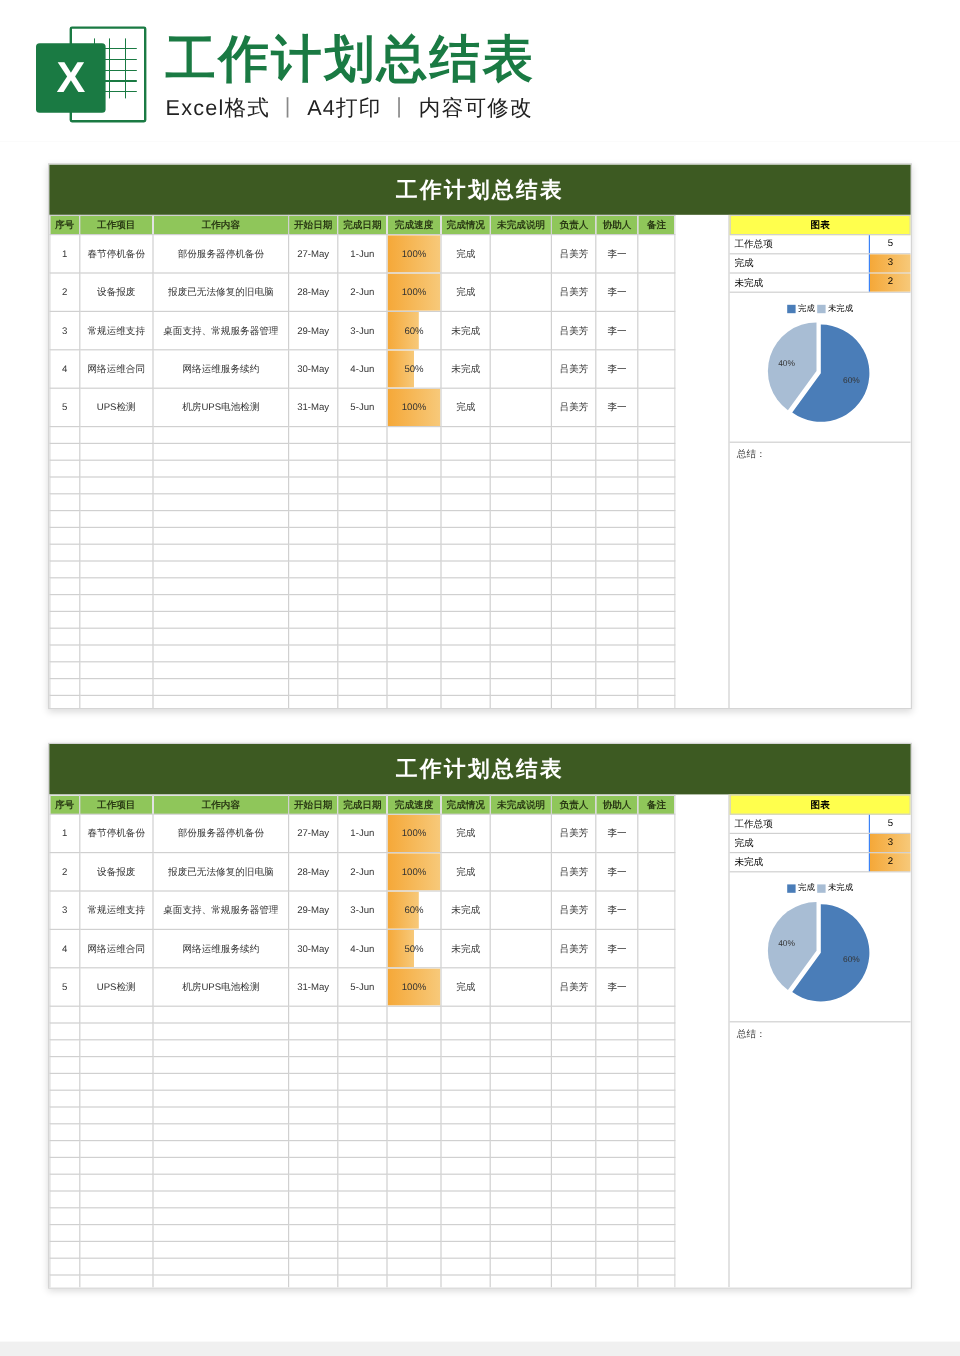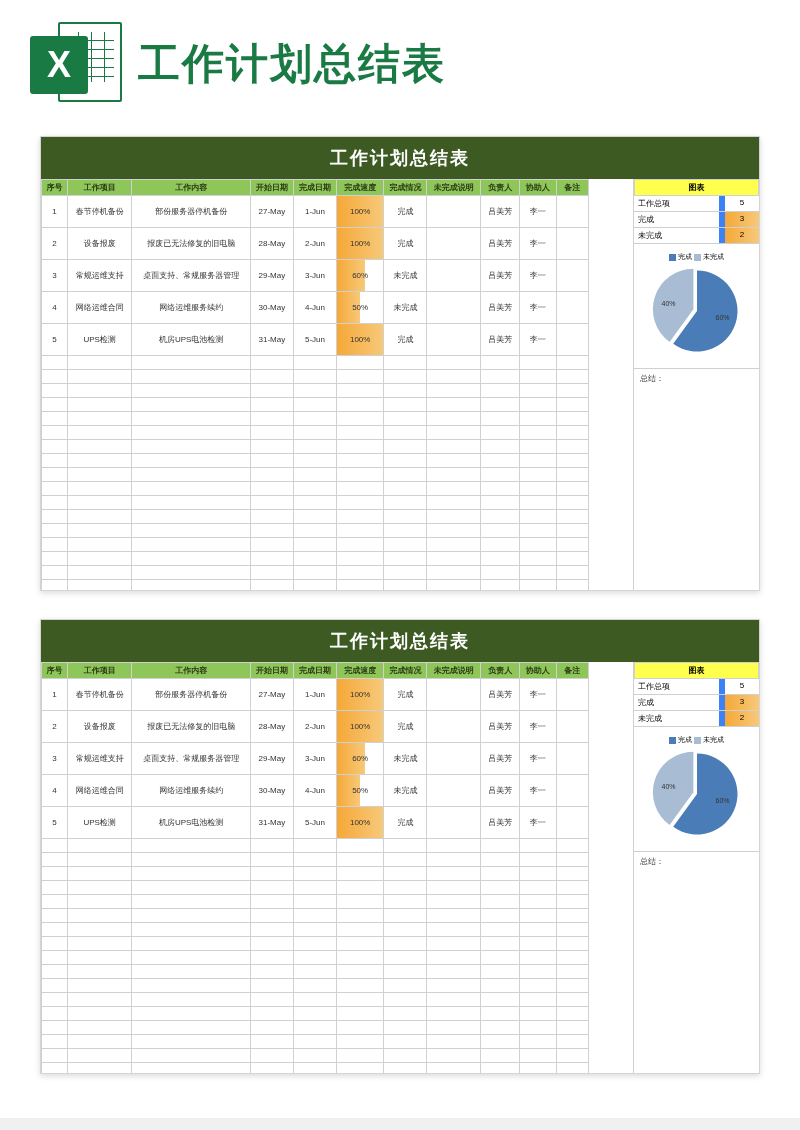--- a/index.html
+++ b/index.html
@@ -147,42 +147,42 @@
   .progress-bar {
     position: absolute;
     left: 0; top: 0; bottom: 0;
     background: linear-gradient(to right, #f5a838, #f7c97a);
   }
   .progress-text {
     position: relative;
     z-index: 1;
   }
   .side-panel {
-    width: 126px;
+    width: 152px;
     border-left: 1px solid #d0d0d0;
     display: flex;
     flex-direction: column;
   }
   .stats-header {
     background: #ffff4d;
     border: 1px solid #d0d0d0;
     text-align: center;
     font-size: 8px;
     padding: 2px;
     font-weight: 600;
   }
   .stats-row {
     display: flex;
     font-size: 8px;
     border-bottom: 1px solid #d0d0d0;
   }
   .stats-row .lbl {
     flex: 1;
     padding: 2px 4px;
-    border-right: 6px solid #3b82f6;
+    border-right: 1px solid #3b82f6;
   }
   .stats-row .val {
     width: 34px;
     text-align: center;
     padding: 2px;
     position: relative;
   }
   .stats-row .val.barred::before {
     content:"";
     position:absolute; left:0; top:0; bottom:0; right:0;
@@ -231,20 +231,23 @@
 
 <div class="page-header">
   <div class="excel-icon">
     <div class="sheet"></div>
     <div class="badge">
         <span>X</span>
       </div>
   </div>
   <div class="title-block">
     <div class="main-title">工作计划总结表</div>
+    <div class="subtitle">
+      <span>Excel格式</span><span class="sep">丨</span><span>A4打印</span><span class="sep">丨</span><span>内容可修改</span>
+    </div>
   </div>
 </div>
 
 <div class="paper-area">
   <div class="watermark" style="left:40px; top:60px;">熊猫办公</div>
   <div class="watermark" style="right:60px; top:300px;">熊猫办公</div>
   <div class="watermark" style="left:60px; bottom:120px;">熊猫办公</div>
   <div class="watermark" style="right:60px; bottom:60px;">熊猫办公</div>
 
   <div class="sheet-card">

